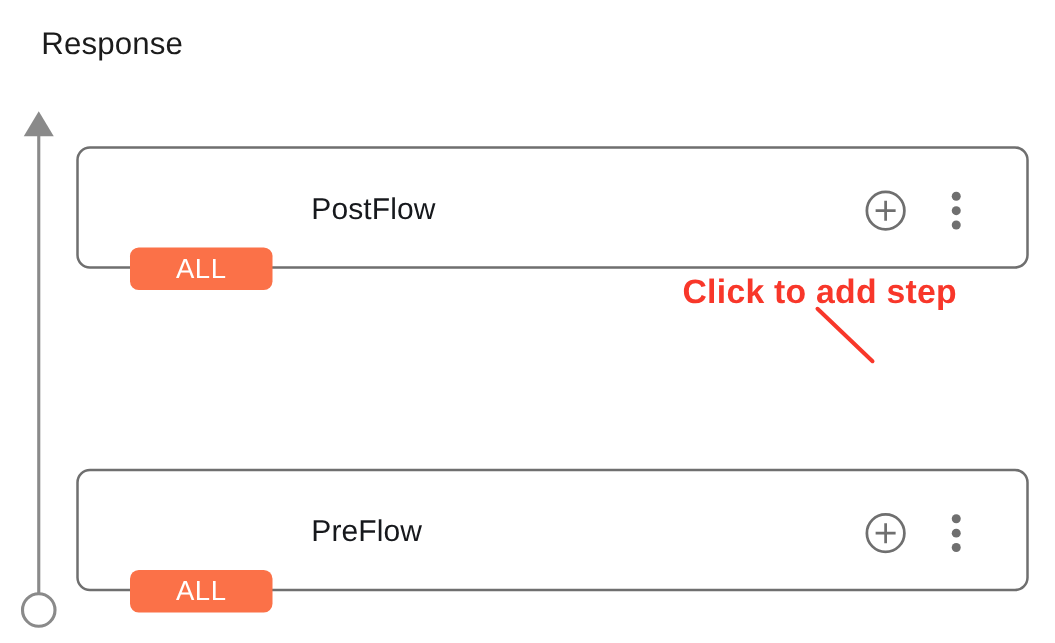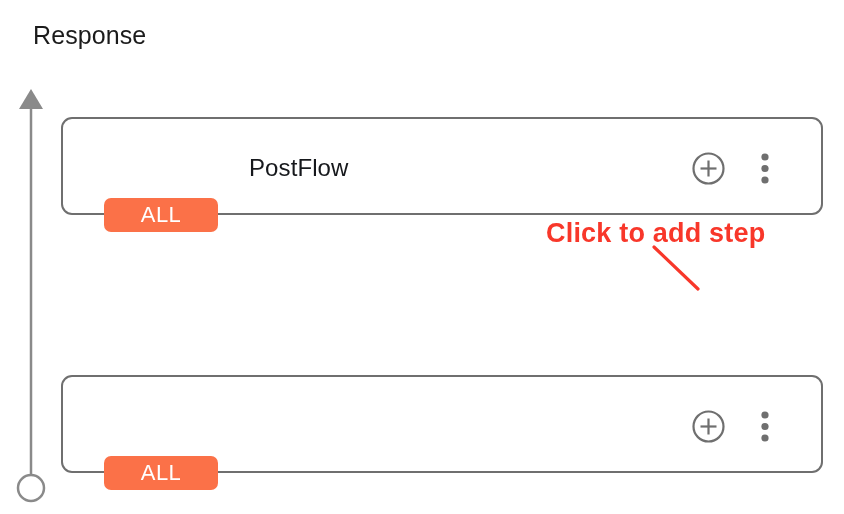--- a/index.html
+++ b/index.html
@@ -158,20 +158,21 @@
         <circle cx="14" cy="16.5" r="3.6" fill="#6f6f6f"></circle>
         <circle cx="14" cy="28" r="3.6" fill="#6f6f6f"></circle>
       </svg>
     </div>
   </div>
 
 
   <div class="flow-card" id="card-2">
     <div class="card-inner">
       <div class="method-badge" style="background:#fb7148;">ALL</div>
+      <div class="step-label">PreFlow</div>
       <svg class="add-step-icon" viewBox="0 0 33 33">
         <circle cx="16.5" cy="16.5" r="15" fill="none" stroke="#6f6f6f" stroke-width="2.2"></circle>
         <line x1="16.5" y1="8.5" x2="16.5" y2="24.5" stroke="#6f6f6f" stroke-width="2.2"></line>
         <line x1="8.5" y1="16.5" x2="24.5" y2="16.5" stroke="#6f6f6f" stroke-width="2.2"></line>
       </svg>
       <svg class="kebab-icon" viewBox="0 0 28 33">
         <circle cx="14" cy="5" r="3.6" fill="#6f6f6f"></circle>
         <circle cx="14" cy="16.5" r="3.6" fill="#6f6f6f"></circle>
         <circle cx="14" cy="28" r="3.6" fill="#6f6f6f"></circle>
       </svg>

